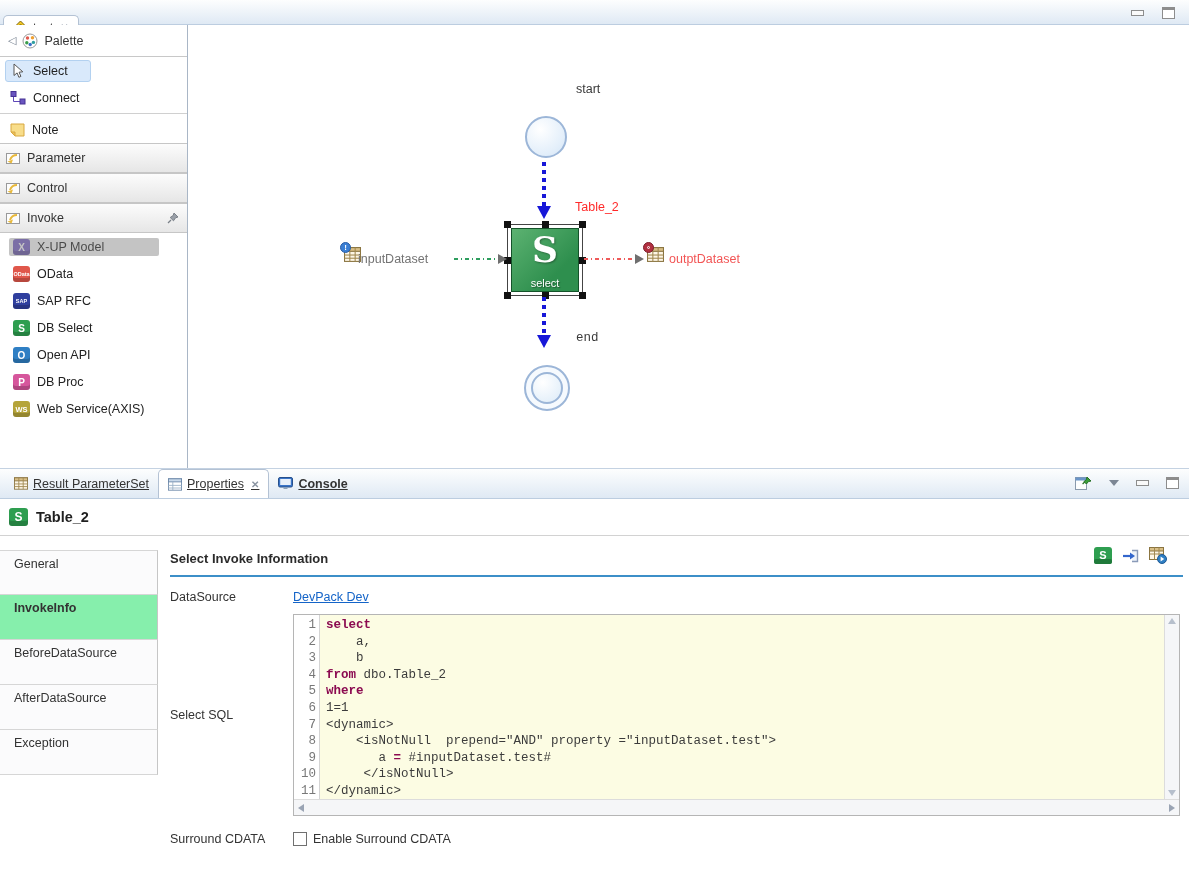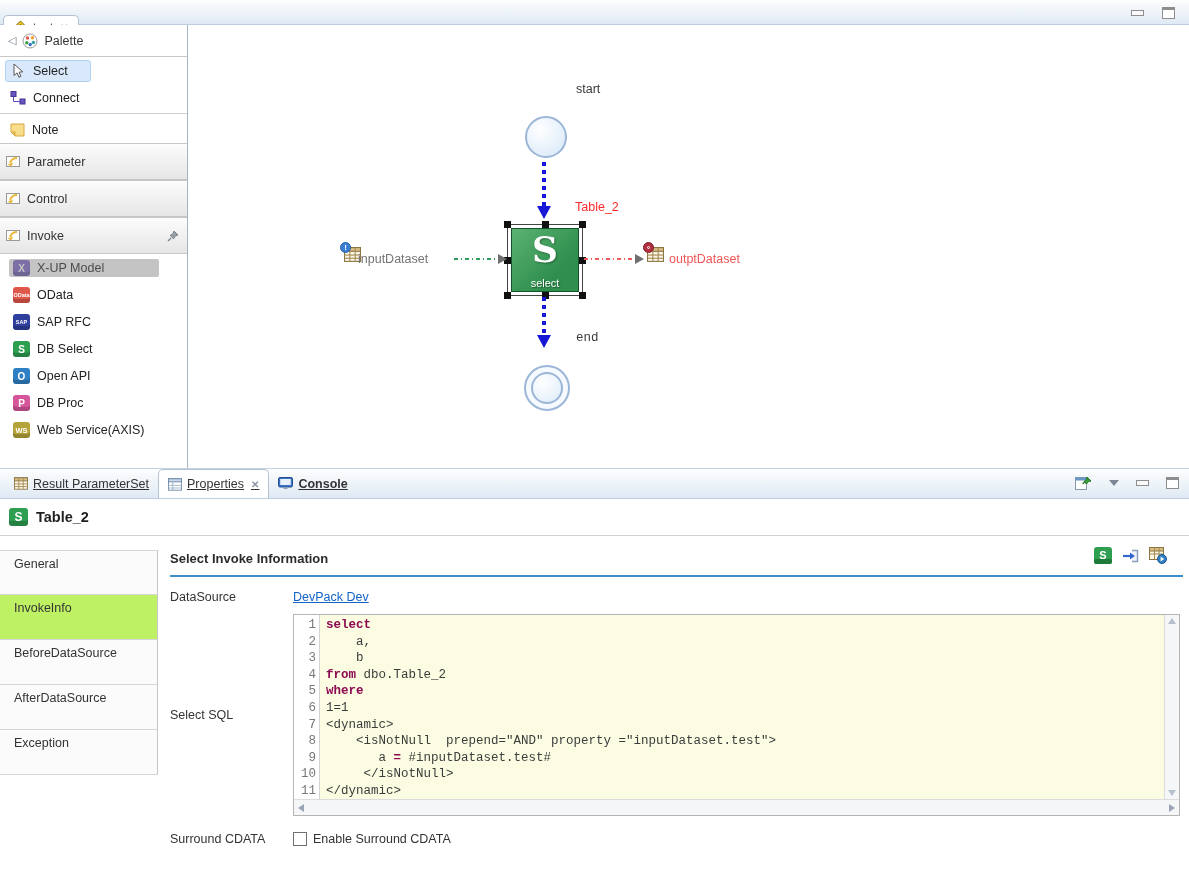--- a/index.html
+++ b/index.html
@@ -26,21 +26,21 @@
   .editor-body { display:flex; height:443px; }
 
   
   .palette { width:188px; border-right:1px solid #a9b6c6; position:relative; background:#fff; }
   .pal-header { height:32px; display:flex; align-items:center; gap:6px; padding-left:8px; border-bottom:1px solid #c8c8c8; }
   .pal-collapse { color:#6f7b8a; font-size:11px; }
   .pal-item { height:27px; display:flex; align-items:center; gap:7px; padding-left:10px; color:#222; }
   .pal-item.indent { padding-left:13px; margin:1px 0; height:26px; }
   .pal-item .hl { background:#d9e9fb; border:1px solid #b3d1f0; border-radius:3px; padding:2px 22px 2px 5px; display:flex; align-items:center; gap:7px; margin-left:-5px; }
   .pal-sep { border-top:1px solid #d0d0d0; margin:2px 0; }
-  .pal-bar { height:37px; display:flex; align-items:center; gap:6px; padding-left:5px; background:linear-gradient(#fcfcfc,#e6e6e6); border-top:1px solid #c6c6c6; border-bottom:1px solid #c6c6c6; color:#333; }
+  .pal-bar { height:30px; display:flex; align-items:center; gap:6px; padding-left:5px; background:linear-gradient(#fcfcfc,#e6e6e6); border-top:1px solid #c6c6c6; border-bottom:1px solid #c6c6c6; color:#333; }
   .pal-bar.bottom { position:absolute; bottom:3px; left:0; right:0; }
   .pal-ic { width:17px; height:16px; border-radius:3px; color:#fff; font-weight:bold; display:inline-flex; align-items:center; justify-content:center; flex:0 0 17px; box-shadow:inset 0 -4px rgba(0,0,0,.18); }
   .drag-overlay { position:absolute; left:9px; right:28px; top:4px; bottom:4px; background:rgba(125,125,125,.45); border-radius:2px; }
   .pin-ic { margin-left:auto; margin-right:8px; }
 
   
   .canvas { flex:1; position:relative; background:#fff; }
   .cv-label { position:absolute; font-size:12.5px; color:#3a3a3a; }
   .start-circle { position:absolute; left:337px; top:91px; width:42px; height:42px; border-radius:50%; border:2px solid #9cb6d8; background:radial-gradient(circle at 35% 30%, #ffffff, #e2eefa 70%, #d3e4f6); }
   .end-outer { position:absolute; left:336px; top:340px; width:46px; height:46px; border-radius:50%; border:2px solid #9cb6d8; background:#f6fafe; }
@@ -70,21 +70,21 @@
   .bottom-tabbar .tab { font-size:12.5px;text-decoration:underline; }
   .bold { font-weight:bold; }
   .bottom-winicons { position:absolute; right:10px; top:6px; display:flex; gap:17px; align-items:center; }
   .props-title { height:37px; display:flex; align-items:center; gap:8px; padding-left:9px; border-bottom:1px solid #d2d2d2; }
   .props-title .big-s { width:19px; height:18px; border-radius:3px; background:#2e9e50; box-shadow:inset 0 -5px rgba(0,0,0,.18); color:#fff; font-weight:bold; font-size:12px; display:flex; align-items:center; justify-content:center; }
   .props-title .ttl { font-size:14.5px; font-weight:bold; color:#1f1f1f; }
   .props-body { position:absolute; left:0; top:68px; right:0; bottom:0; display:flex; }
   .side-nav { width:158px; padding-top:13px; }
   .nav-item { height:45px; line-height:26px; padding-left:14px; border-bottom:1px solid #d6d6d6; border-right:1px solid #c6c6c6; background:#fbfbfc; color:#333; }
   .nav-item:first-child { border-top:1px solid #d6d6d6; }
-  .nav-item.active { font-weight:normal; background:#bef264; }
+  .nav-item.active { font-weight:bold; background:#86efac; }
   .props-content { flex:1; padding:14px 0 0 12px; position:relative; }
   .section-title { font-size:13px; font-weight:bold; color:#2b2b2b; }
   .section-icons { position:absolute; right:22px; top:10px; display:flex; gap:10px; align-items:center; }
   .blue-rule { height:2px; background:#3c8fc8; margin:9px 6px 0 0; }
   .prop-row { display:flex; margin-top:13px; }
   .prop-label { width:123px; flex:0 0 123px; color:#333; }
   a.ds-link { color:#1464c8; text-decoration:underline; }
   .row-center { align-items:center; }
 
   

